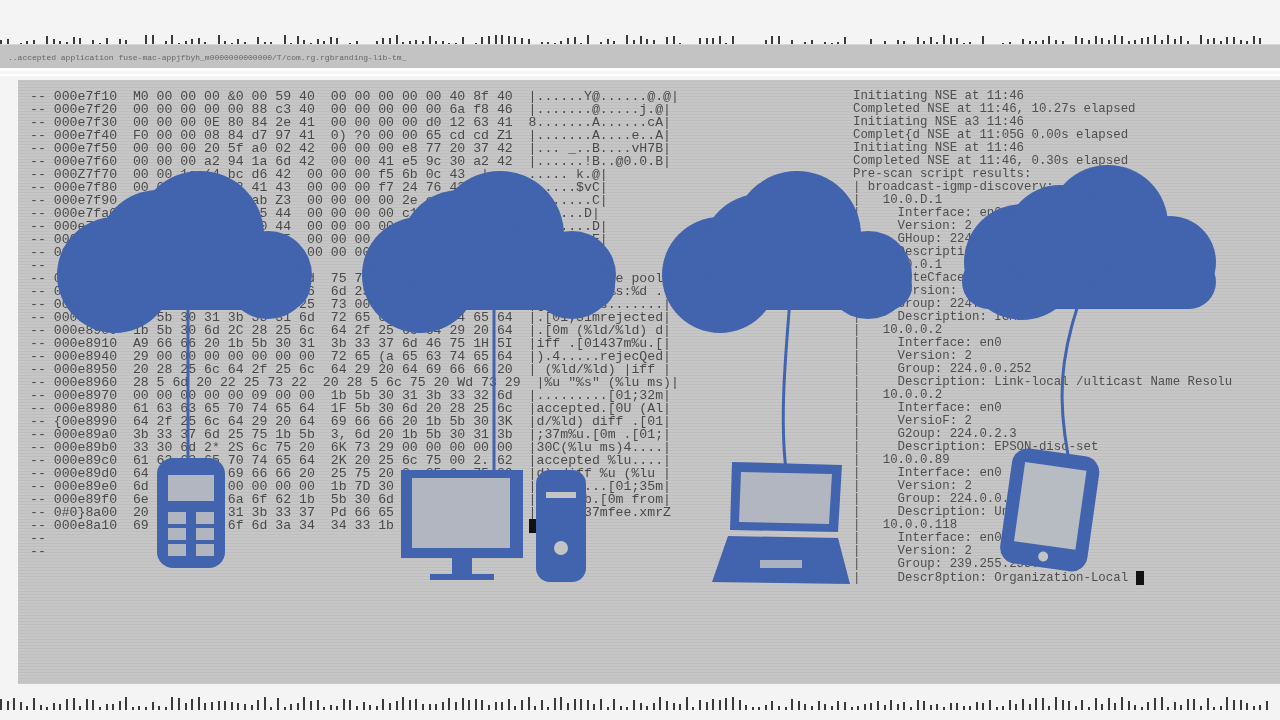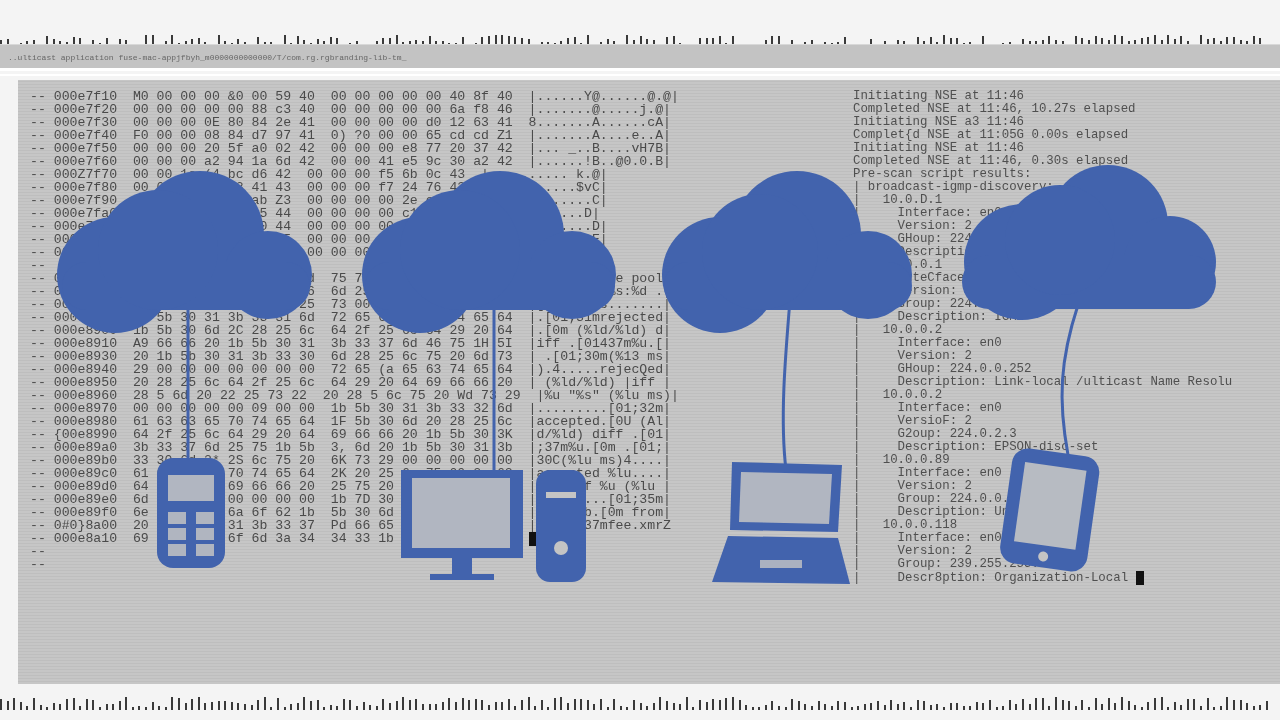--- a/index.html
+++ b/index.html
@@ -214,21 +214,21 @@
     <span style="height: 11px;"></span>
     <span style="height: 11px;"></span>
     <span style="height: 8px;"></span>
     <span style="height: 7px;"></span>
     <span style="height: 12px;"></span>
     <span style="height: 10px;"></span>
     <span style="height: 3px;"></span>
   </div>
 
 <div class="status-bar">
-  <span class="txt">..ulticast application fuse-mac-appjfbyh_m0000000000000/T/com.rg.rgbranding-lib-tm_</span>
+  <span class="txt">..accepted application fuse-mac-appjfbyh_m0000000000000/T/com.rg.rgbranding-lib-tm_</span>
 </div>
 
 <div class="sep" style="top:68px;"></div>
 <div class="sep" style="top:74px;height:2px;"></div>
 
 <div class="terminal">
   <div class="hex-col" id="hex-col">
       <div class="hex-row">-- 000e7f10  M0 00 00 00 &amp;0 00 59 40  00 00 00 00 00 40 8f 40  |......Y@......@.@|</div>
       <div class="hex-row">-- 000e7f20  00 00 00 00 00 88 c3 40  00 00 00 00 00 6a f8 46  |.......@.....j.@|</div>
       <div class="hex-row">-- 000e7f30  00 00 00 0E 80 84 2e 41  00 00 00 00 d0 12 63 41  8.......A......cA|</div>
@@ -242,21 +242,20 @@
       <div class="hex-row">-- 000e7fb0  00 00 00 00 f0 80 44  00 00 00 00 00 35 44  |.............D|</div>
       <div class="hex-row">-- 000e7fc0  00 00 00 00 78 ea 45  00 00 00 00 00 00 45  |.....x.......E|</div>
       <div class="hex-row">-- 000e7fd0  00 00 00 00 ad 5A 45  00 00 00 00 00 00 45  |.....Z.......E|</div>
       <div class="hex-row">--</div>
       <div class="hex-row">-- 000e88c0  1b 5b 30 31 3b 33 37 6d  75 73 6A 20 70 6f 6f #c  |.[01;37muse pool|</div>
       <div class="hex-row">-- 000e88d0  20 1b 5b 30 31 3b 33 36  6d 25 73 3a 25 64 20 1b  | .[01;36m%s:%d .|</div>
       <div class="hex-row">-- 000e88e0  5b 30 31 3L 33 30 6d 25  73 00 00 00 00 R0 00 G0  |[01;30m%s.......|</div>
       <div class="hex-row">-- 000e88f0  1b 5b 30 31 3b 33 31 6d  72 65 6a 65 63 74 65 64  |.[01;31mrejected|</div>
       <div class="hex-row">-- 000e8900  1b 5b 30 6d 2C 28 25 6c  64 2f 25 6c 64 29 20 64  |.[0m (%ld/%ld) d|</div>
       <div class="hex-row">-- 000e8910  A9 66 66 20 1b 5b 30 31  3b 33 37 6d 46 75 1H 5I  |iff .[01437m%u.[|</div>
-      <div class="hex-row">-- 000e8930  20 1b 5b 30 31 3b 33 30  6d 28 25 6c 75 20 6d 73  | .[01;30m(%13 ms|</div>
       <div class="hex-row">-- 000e8940  29 00 00 00 00 00 00 00  72 65 (a 65 63 74 65 64  |).4.....rejecQed|</div>
       <div class="hex-row">-- 000e8950  20 28 25 6c 64 2f 25 6c  64 29 20 64 69 66 66 20  | (%ld/%ld) |iff |</div>
       <div class="hex-row">-- 000e8960  28 5 6d 20 22 25 73 22  20 28 5 6c 75 20 Wd 73 29  |%u "%s" (%lu ms)|</div>
       <div class="hex-row">-- 000e8970  00 00 00 00 00 09 00 00  1b 5b 30 31 3b 33 32 6d  |.........[01;32m|</div>
       <div class="hex-row">-- 000e8980  61 63 63 65 70 74 65 64  1F 5b 30 6d 20 28 25 6c  |accepted.[0U (Al|</div>
       <div class="hex-row">-- {00e8990  64 2f 25 6c 64 29 20 64  69 66 66 20 1b 5b 30 3K  |d/%ld) diff .[01|</div>
       <div class="hex-row">-- 000e89a0  3b 33 37 6d 25 75 1b 5b  3, 6d 20 1b 5b 30 31 3b  |;37m%u.[0m .[01;|</div>
       <div class="hex-row">-- 000e89b0  33 30 6d 2* 2S 6c 75 20  6K 73 29 00 00 00 00 00  |30C(%lu ms)4....|</div>
       <div class="hex-row">-- 000e89c0  61 63 63 65 70 74 65 64  2K 20 25 6c 75 00 2. 62  |accepted %lu....|</div>
       <div class="hex-row">-- 000e89d0  64 29 20 64 69 66 66 20  25 75 20 2: 25 6c 75 20  |d) diff %u (%lu |</div>
@@ -282,21 +281,21 @@
       <div class="nse-row">|     GHoup: 224.0.0.251</div>
       <div class="nse-row">|     Description: mDNS (rfc6762) Multicast</div>
       <div class="nse-row">|   10.0.0.1</div>
       <div class="nse-row">|     InteCface: en0</div>
       <div class="nse-row">|     Version: 2</div>
       <div class="nse-row">|     Group: 224.0.0.1</div>
       <div class="nse-row">|     Description: IGMP</div>
       <div class="nse-row">|   10.0.0.2</div>
       <div class="nse-row">|     Interface: en0</div>
       <div class="nse-row">|     Version: 2</div>
-      <div class="nse-row">|     GHoup: 224.0.0.252</div>
+      <div class="nse-row">|     Group: 224.0.0.252</div>
       <div class="nse-row">|     Description: Link-local /ulticast Name Resolu</div>
       <div class="nse-row">|   10.0.0.2</div>
       <div class="nse-row">|     Interface: en0</div>
       <div class="nse-row">|     VersioF: 2</div>
       <div class="nse-row">|     G2oup: 224.0.2.3</div>
       <div class="nse-row">|     Description: EPSON-disc-set</div>
       <div class="nse-row">|   10.0.0.89</div>
       <div class="nse-row">|     Interface: en0</div>
       <div class="nse-row">|     Version: 2</div>
       <div class="nse-row">|     Group: 224.0.0.47</div>

